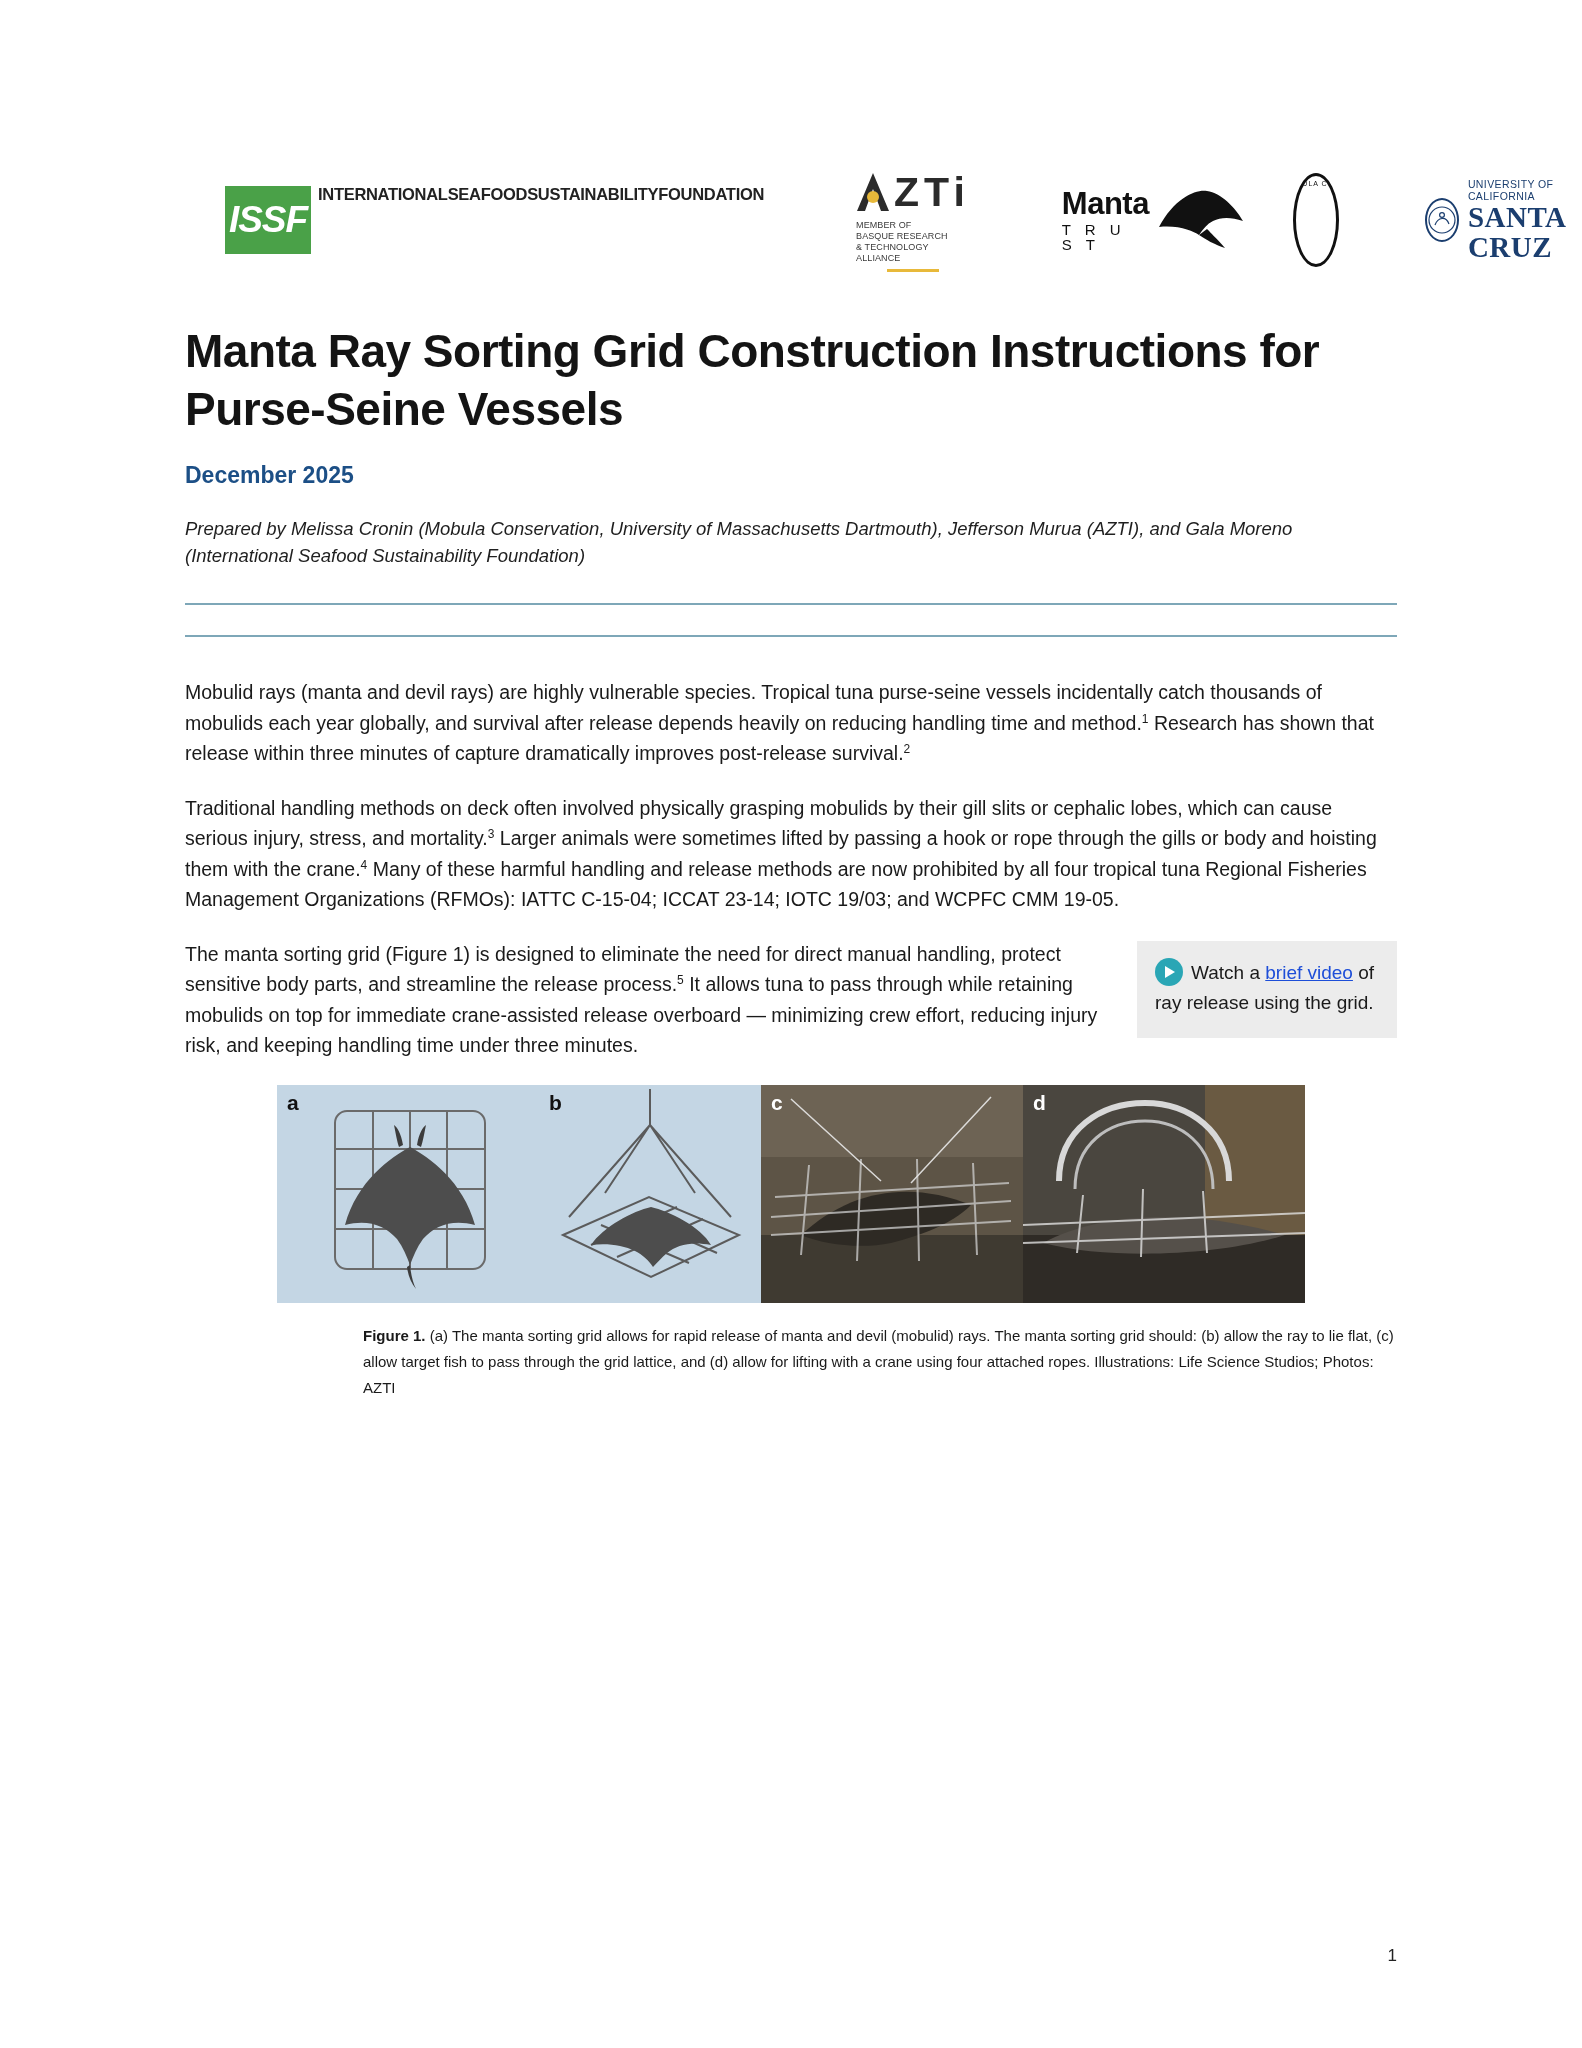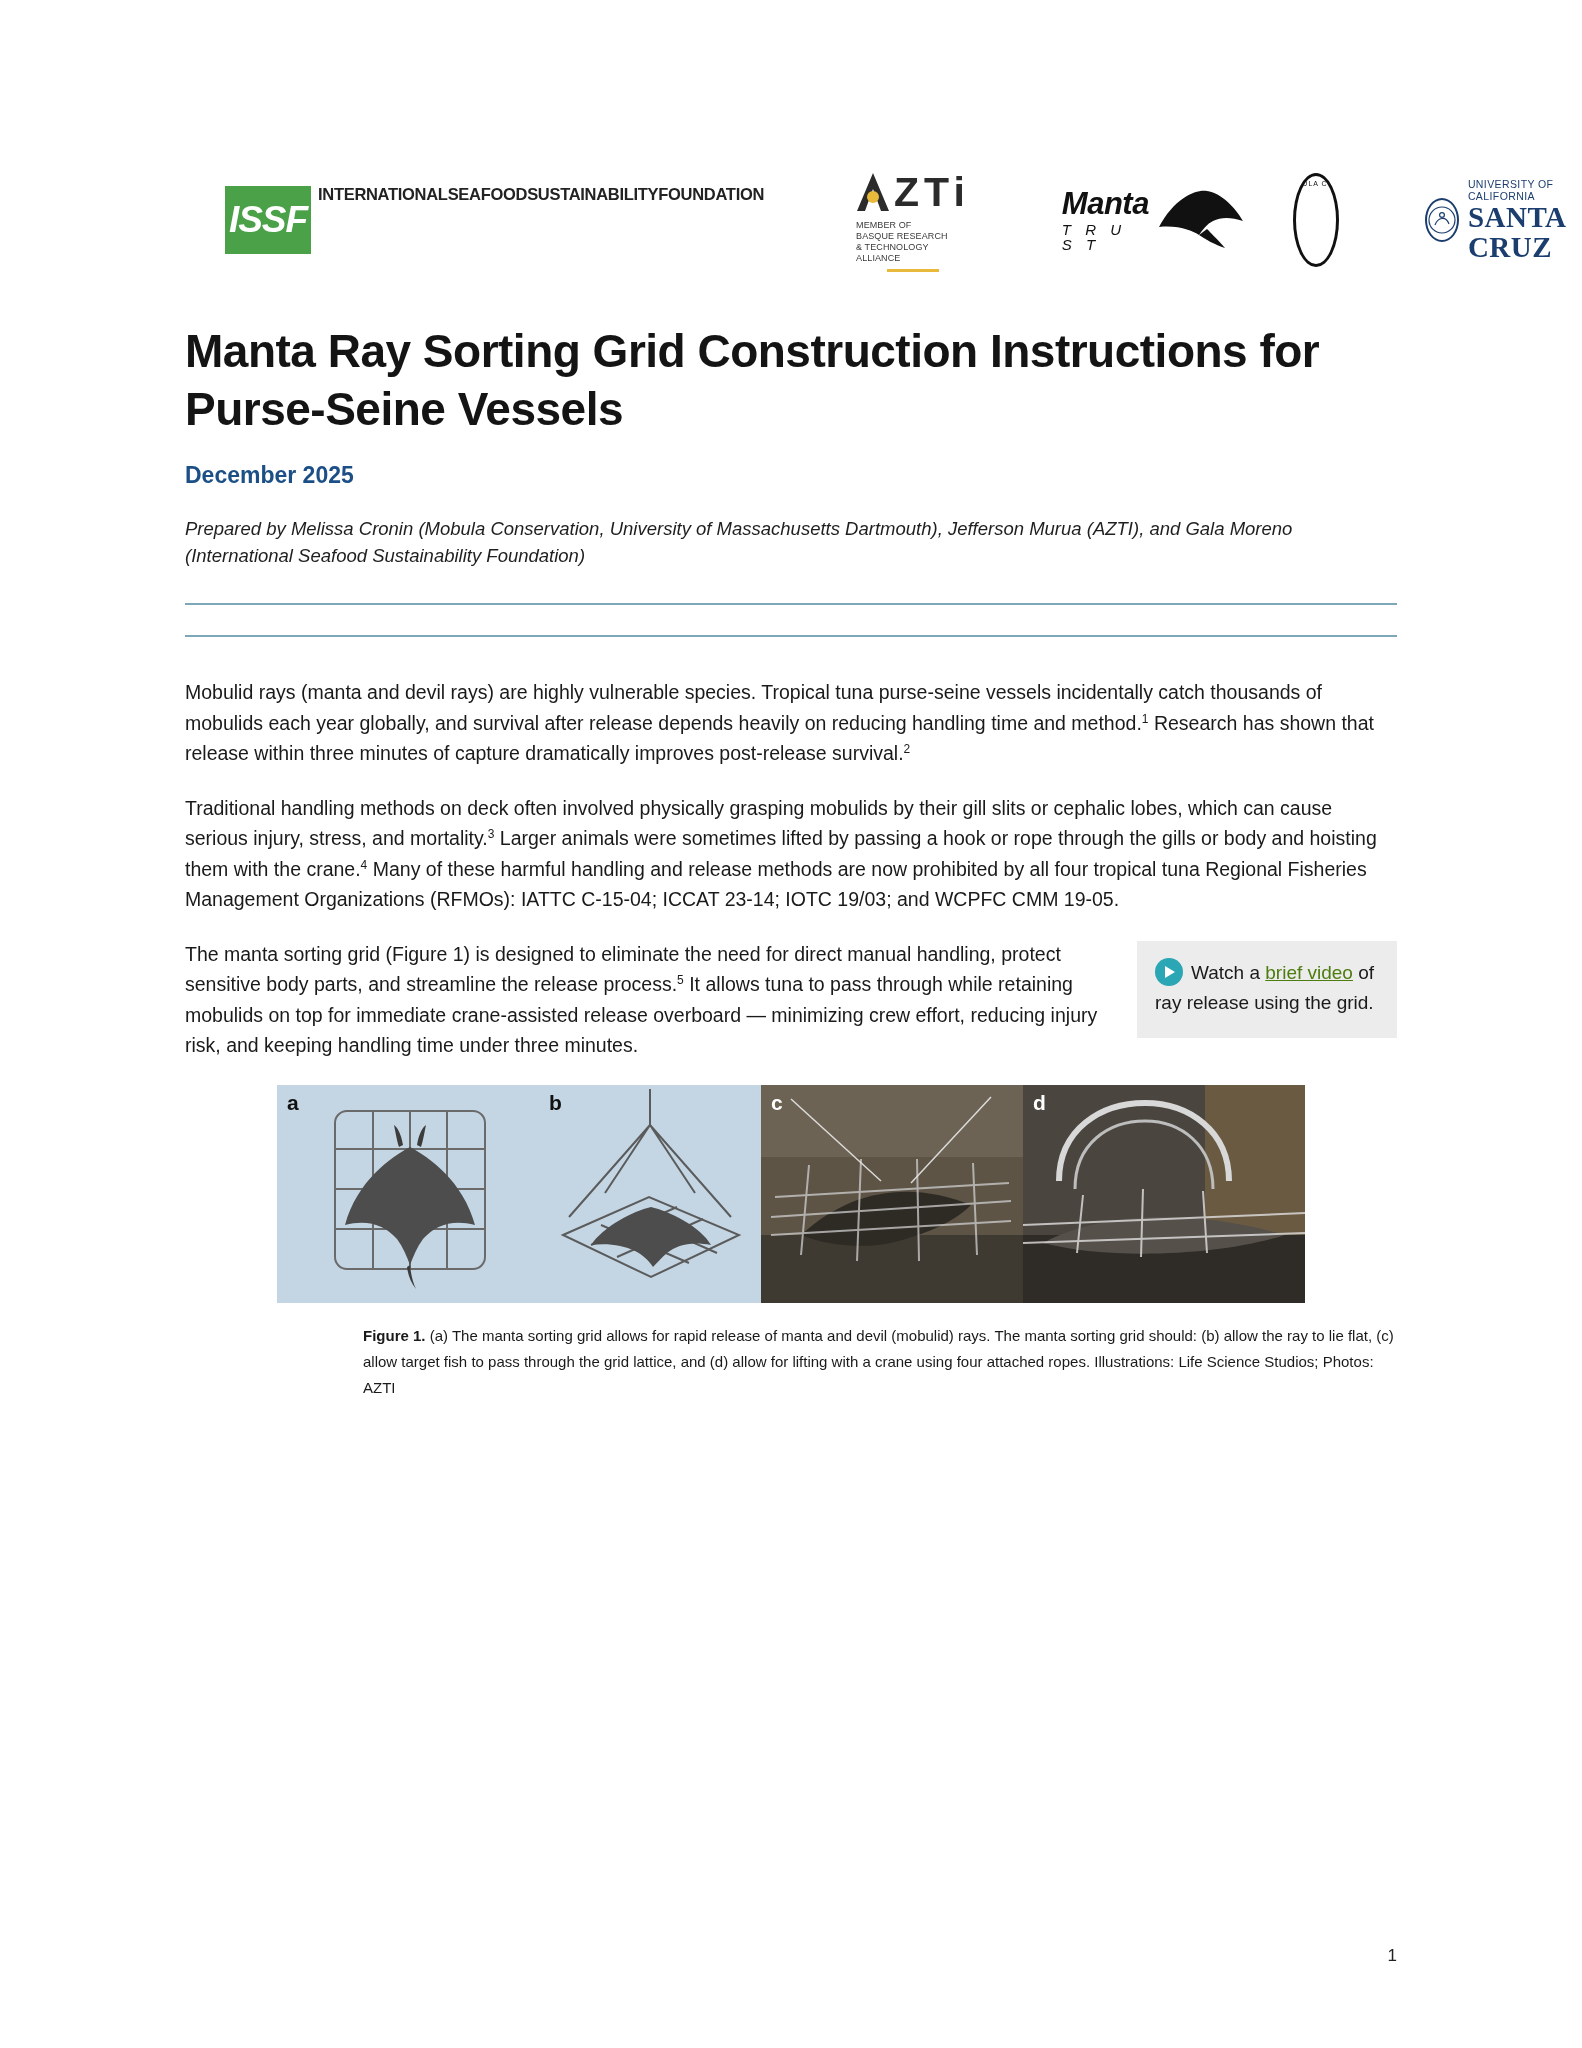--- a/index.html
+++ b/index.html
@@ -107,21 +107,20 @@
     height: 3px;
     background: #e8b93a;
     margin-top: 5px;
   }
 
   
   .manta {
     margin-left: 52px;
     display: flex;
     align-items: center;
-    font-style: italic;
   }
   .manta-words {
     display: flex;
     flex-direction: column;
     line-height: 1;
   }
   .manta-w1 {
     font-size: 31px;
     font-weight: 700;
     color: #111;
@@ -265,21 +264,21 @@
   }
   .callout .play::after {
     content: "";
     position: absolute;
     left: 10px; top: 8px;
     border-left: 10px solid #fff;
     border-top: 6px solid transparent;
     border-bottom: 6px solid transparent;
   }
   .callout a {
-    color: #4d7c0f;
+    color: #1d4ed8;
     text-decoration: underline;
   }
 
   
   .figure {
     clear: both;
     margin-top: 12px;
     display: flex;
     width: 1028px;
     margin-left: 92px;

